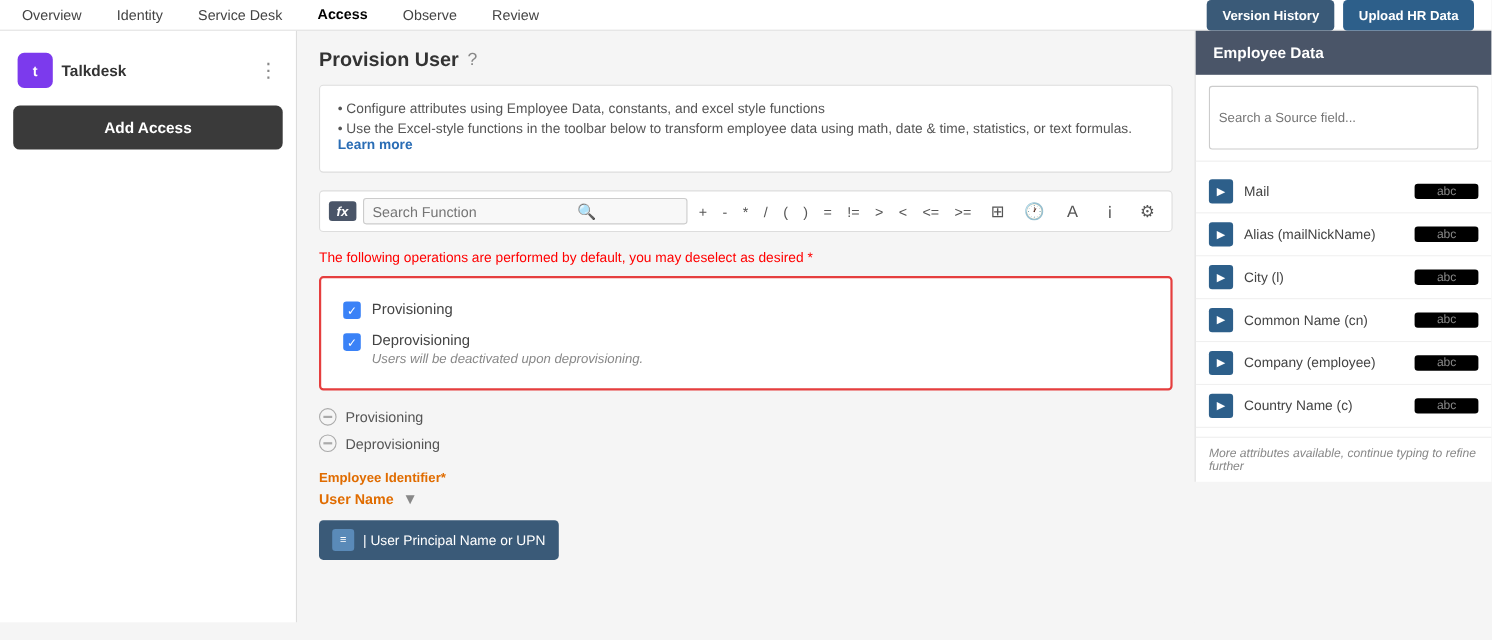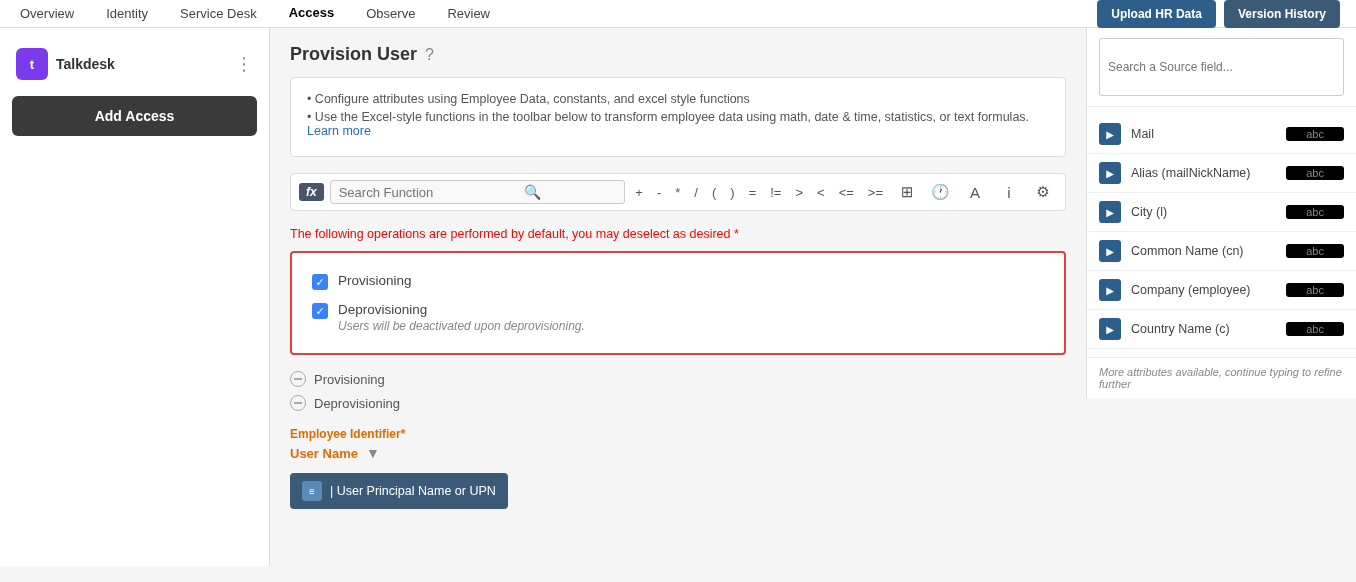--- a/index.html
+++ b/index.html
@@ -35,21 +35,21 @@
 
     
     .page-header { display: flex; align-items: center; gap: 8px; margin-bottom: 12px; }
     .page-title { font-size: 18px; font-weight: 700; color: #333; }
     .help-icon { color: #888; font-size: 16px; cursor: pointer; }
 
     
     .info-box { background: #fff; border: 1px solid #ddd; border-radius: 4px; padding: 14px 16px; margin-bottom: 16px; }
     .info-item { font-size: 12.5px; color: #555; margin-bottom: 4px; }
     .info-item::before { content: '• '; }
-    .info-link { color: #2a6db5; text-decoration: none; }
+    .info-link { color: #2a6db5; text-decoration: none; font-weight: bold; }
 
     
     .formula-toolbar { display: flex; align-items: center; background: #fff; border: 1px solid #ddd; border-radius: 4px; padding: 4px 8px; margin-bottom: 16px; gap: 6px; }
     .fx-badge { background: #4a5568; color: #fff; font-size: 12px; font-weight: 700; padding: 2px 7px; border-radius: 3px; font-style: italic; }
     .search-input-wrap { display: flex; align-items: center; flex: 1; background: #f8f8f8; border: 1px solid #ccc; border-radius: 3px; padding: 3px 8px; gap: 6px; }
     .search-input-wrap input { border: none; background: transparent; outline: none; font-size: 13px; color: #999; width: 180px; }
     .search-icon { color: #888; font-size: 14px; }
     .toolbar-ops { display: flex; align-items: center; gap: 6px; color: #555; font-size: 13px; }
     .toolbar-op { cursor: pointer; padding: 2px 4px; }
     .toolbar-icon-btn { width: 28px; height: 28px; display: flex; align-items: center; justify-content: center; cursor: pointer; color: #555; font-size: 15px; border-radius: 3px; }
@@ -107,22 +107,22 @@
 <nav class="top-nav">
   <div class="top-nav-items">
     <a class="nav-item">Overview</a>
     <a class="nav-item">Identity</a>
     <a class="nav-item">Service Desk</a>
     <a class="nav-item active">Access</a>
     <a class="nav-item">Observe</a>
     <a class="nav-item">Review</a>
   </div>
   <div class="top-nav-actions">
+    <button class="btn-nav btn-version">Version History</button>
     <button class="btn-nav btn-upload">Upload HR Data</button>
-    <button class="btn-nav btn-version">Version History</button>
   </div>
 </nav>
 
 <div class="layout">
 
   <aside class="sidebar">
     <div class="sidebar-brand">
       <div class="brand-info">
         <div class="brand-icon">t</div>
         <span class="brand-name">Talkdesk</span>
@@ -226,20 +226,21 @@
       <div class="upn-icon">
         <span class="upn-icon-inner">≡</span>
       </div>
       <span class="upn-text">| User Principal Name or UPN</span>
     </div>
 
   </main>
 
   <div class="right-panel">
     <div class="employee-panel">
+      <div class="ep-header">Employee Data</div>
       <div class="ep-search">
         <input type="text" placeholder="Search a Source field..." style="">
       </div>
       <div class="ep-fields">
 
         <div class="ep-field">
           <div class="ep-field-icon">
             <span class="ep-field-icon-inner">▶</span>
           </div>
           <span class="ep-field-name">Mail</span>

